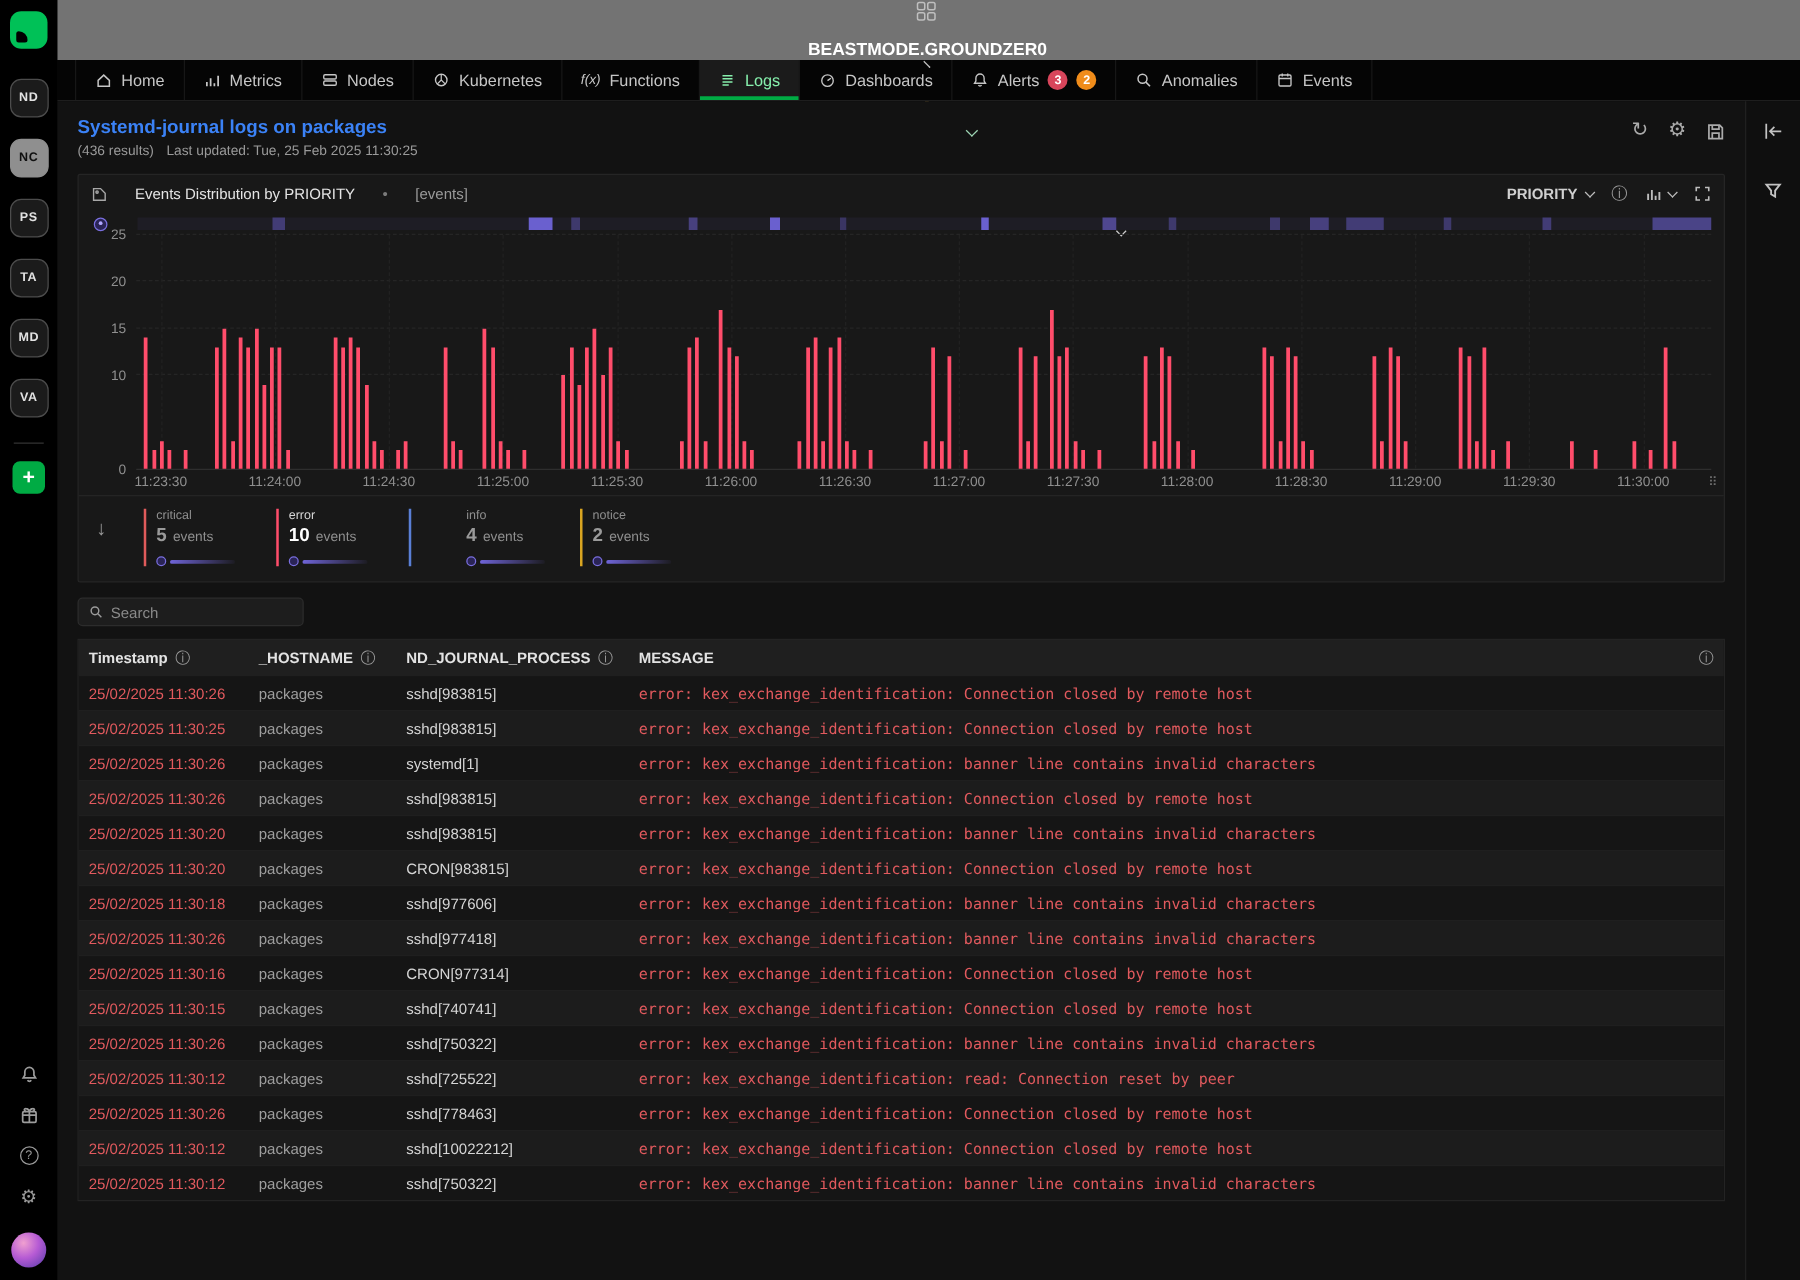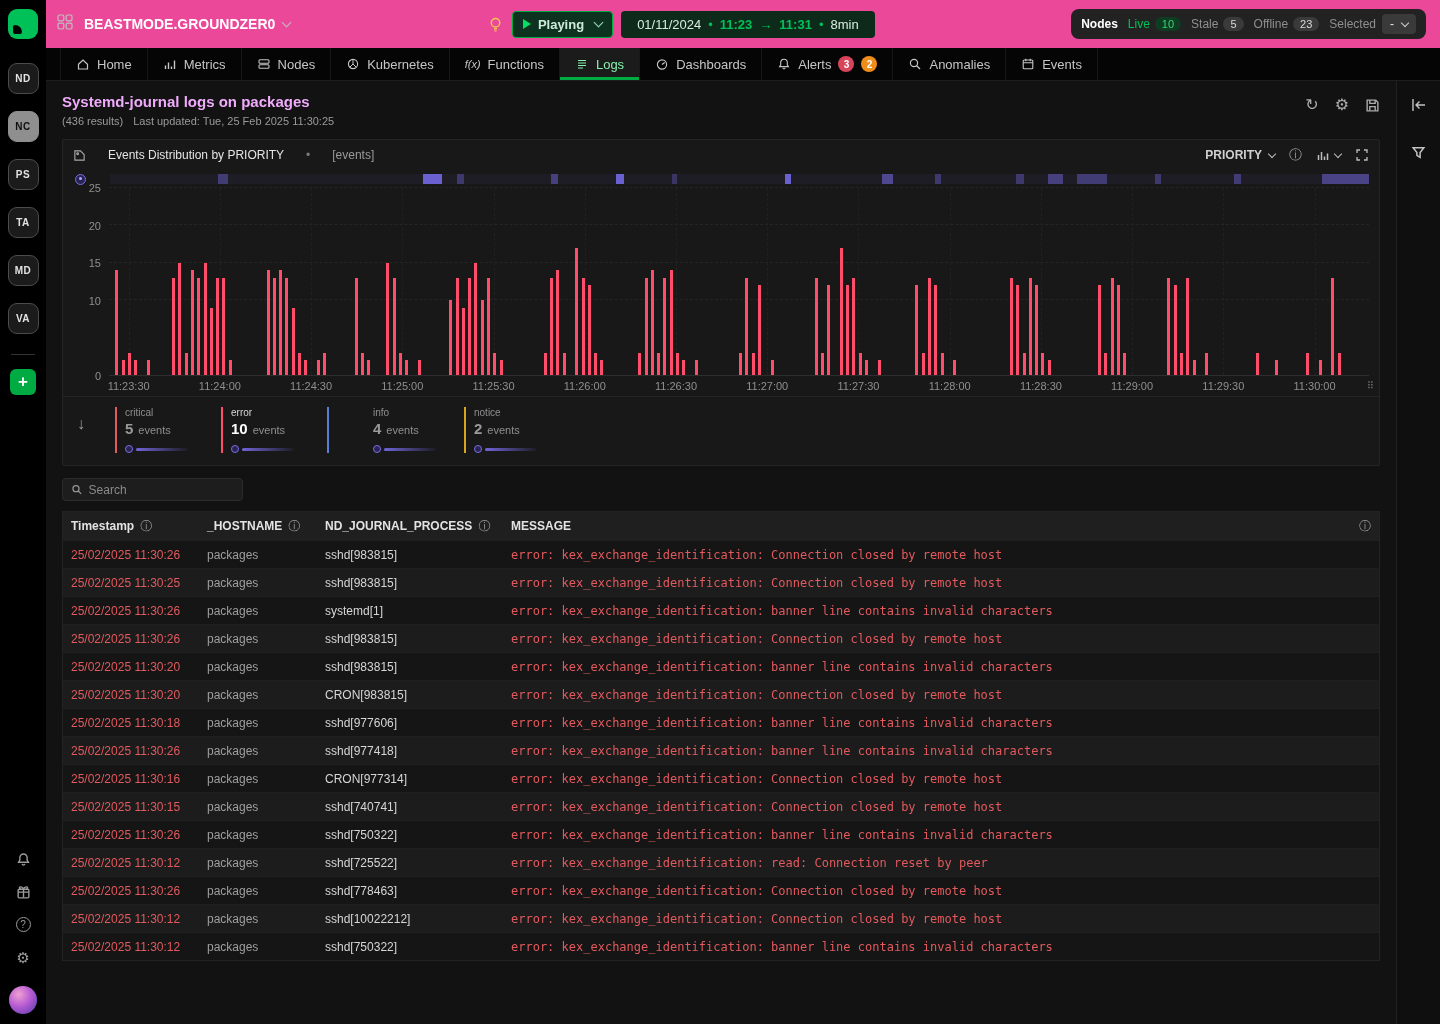--- a/index.html
+++ b/index.html
@@ -26,21 +26,21 @@
   .rail-ic svg { stroke:#9b9b9b; fill:none; stroke-width:1.3; }
   .help-circle { width:15px; height:15px; border:1.3px solid #9b9b9b; border-radius:50%; font-size:10px;
     display:flex; align-items:center; justify-content:center; }
   .gear-glyph { font-size:15px; line-height:1; }
   .avatar { width:28px; height:28px; border-radius:50%; margin-top:4px; cursor:pointer;
     background:radial-gradient(circle at 35% 30%, #f0a0d0 0%, #b65bd4 45%, #5339a8 100%); }
 
   
   .main { flex:1; display:flex; flex-direction:column; min-width:0; }
 
-  .topbar { height:48px; background:#ec4899; display:flex; align-items:center; padding:0 14px 0 10px; gap:8px; flex-shrink:0; }
+  .topbar { height:48px; background:#737373; display:flex; align-items:center; padding:0 14px 0 10px; gap:8px; flex-shrink:0;flex-direction:column; }
   .grid-ic svg { stroke:#bfbfbf; fill:none; stroke-width:1.2; }
   .node-name { color:#fff; font-weight:bold; font-size:14px; margin-left:2px; cursor:pointer; }
   .chev { width:7px; height:7px; border-right:1.6px solid #bfbfbf; border-bottom:1.6px solid #bfbfbf;
     transform:rotate(45deg); margin-top:-4px; display:inline-block; }
   .spacer { flex:1; }
   .bulb-ic { cursor:pointer; display:flex; }
   .play-pill { display:flex; align-items:center; gap:7px; background:#0d3320; border:1px solid #00ab44;
     border-radius:4px; padding:5px 10px; color:#cfe9d9; font-size:13px; font-weight:bold; cursor:pointer; }
   .play-tri { width:0; height:0; border-left:8px solid #00e066; border-top:5px solid transparent;
     border-bottom:5px solid transparent; }
@@ -80,21 +80,21 @@
   .content-row { flex:1; display:flex; min-height:0; }
   .page { flex:1; min-width:0; background:#121212; padding:12px 16px 0; overflow:hidden; }
   .rightrail { width:44px; background:#0f0f0f; border-left:1px solid #202020; display:flex; flex-direction:column;
     align-items:center; padding-top:16px; gap:32px; flex-shrink:0; }
   .rightrail .rr-ic { cursor:pointer; display:flex; }
   .rightrail svg { stroke:#c2c2c2; fill:none; stroke-width:1.4; }
 
   
   .page-head { display:flex; align-items:flex-start; }
   .ph-left { flex:1; }
-  .page-title { color:#f0abfc; font-size:15px; font-weight:bold; }
+  .page-title { color:#3b82f6; font-size:15px; font-weight:bold; }
   .page-meta { margin-top:5px; font-size:11px; color:#9a9a9a; display:flex; gap:10px; }
   .ph-actions { display:flex; gap:16px; align-items:center; color:#ababab; padding-top:4px; }
   .ph-actions .act { cursor:pointer; font-size:16px; line-height:1; display:flex; }
   .ph-actions svg { stroke:#ababab; fill:none; stroke-width:1.3; }
 
   
   .chart-panel { margin-top:12px; background:#181818; border:1px solid #252525; border-radius:2px; }
   .chart-head { height:30px; display:flex; align-items:center; gap:22px; padding:0 10px; font-size:12px; }
   .chart-head svg { fill:none; stroke:#a8a8a8; stroke-width:1.2; }
   .ch-title { color:#e4e4e4; }

